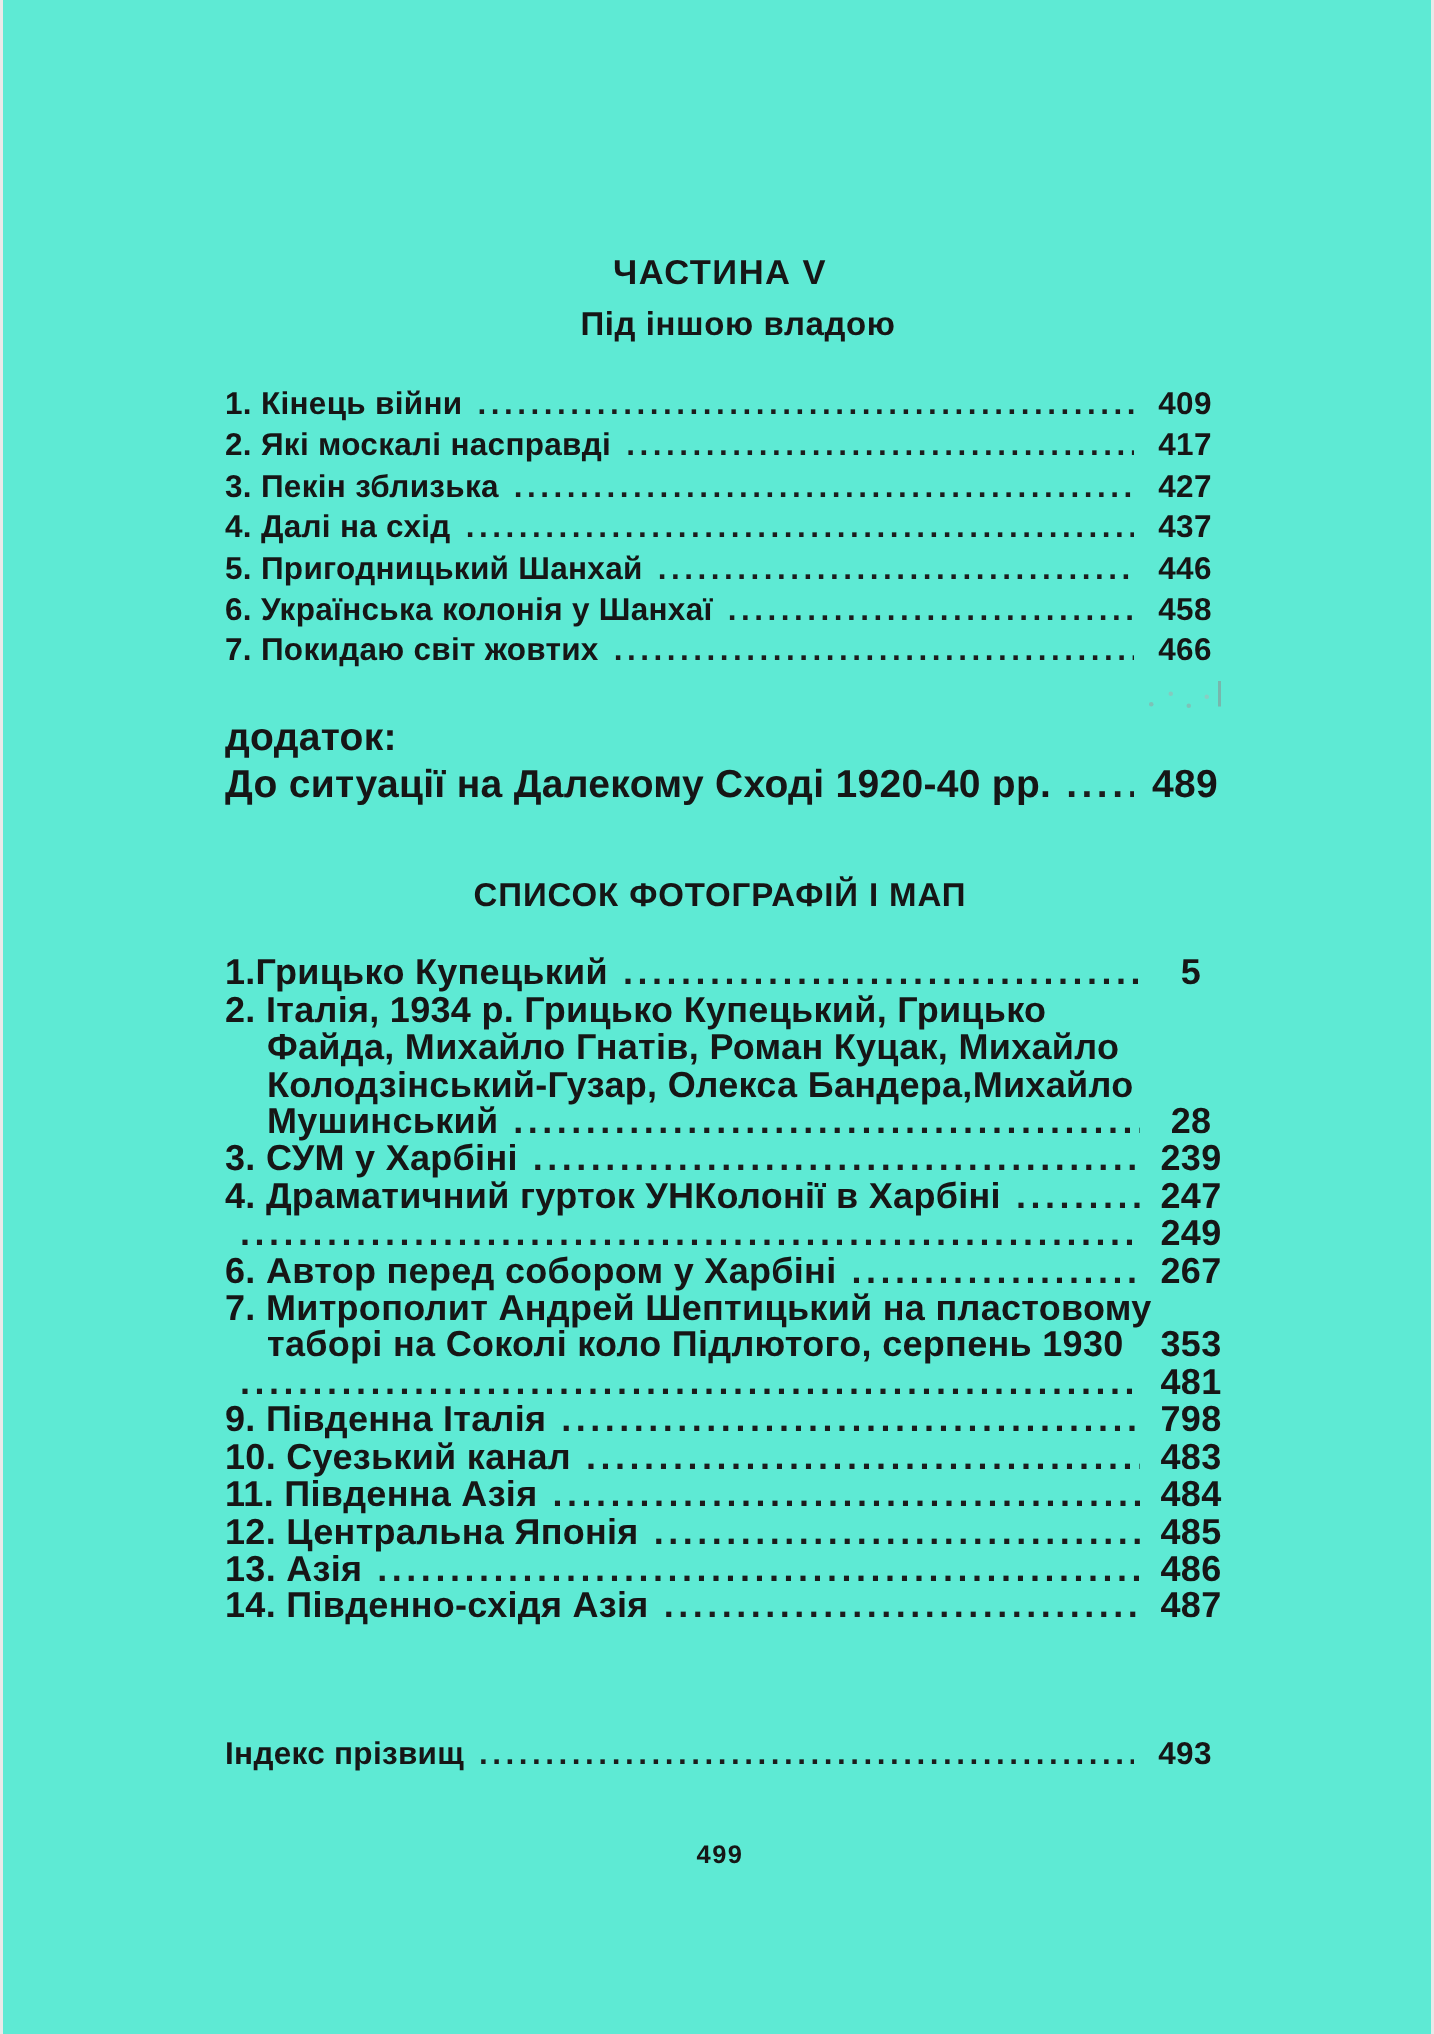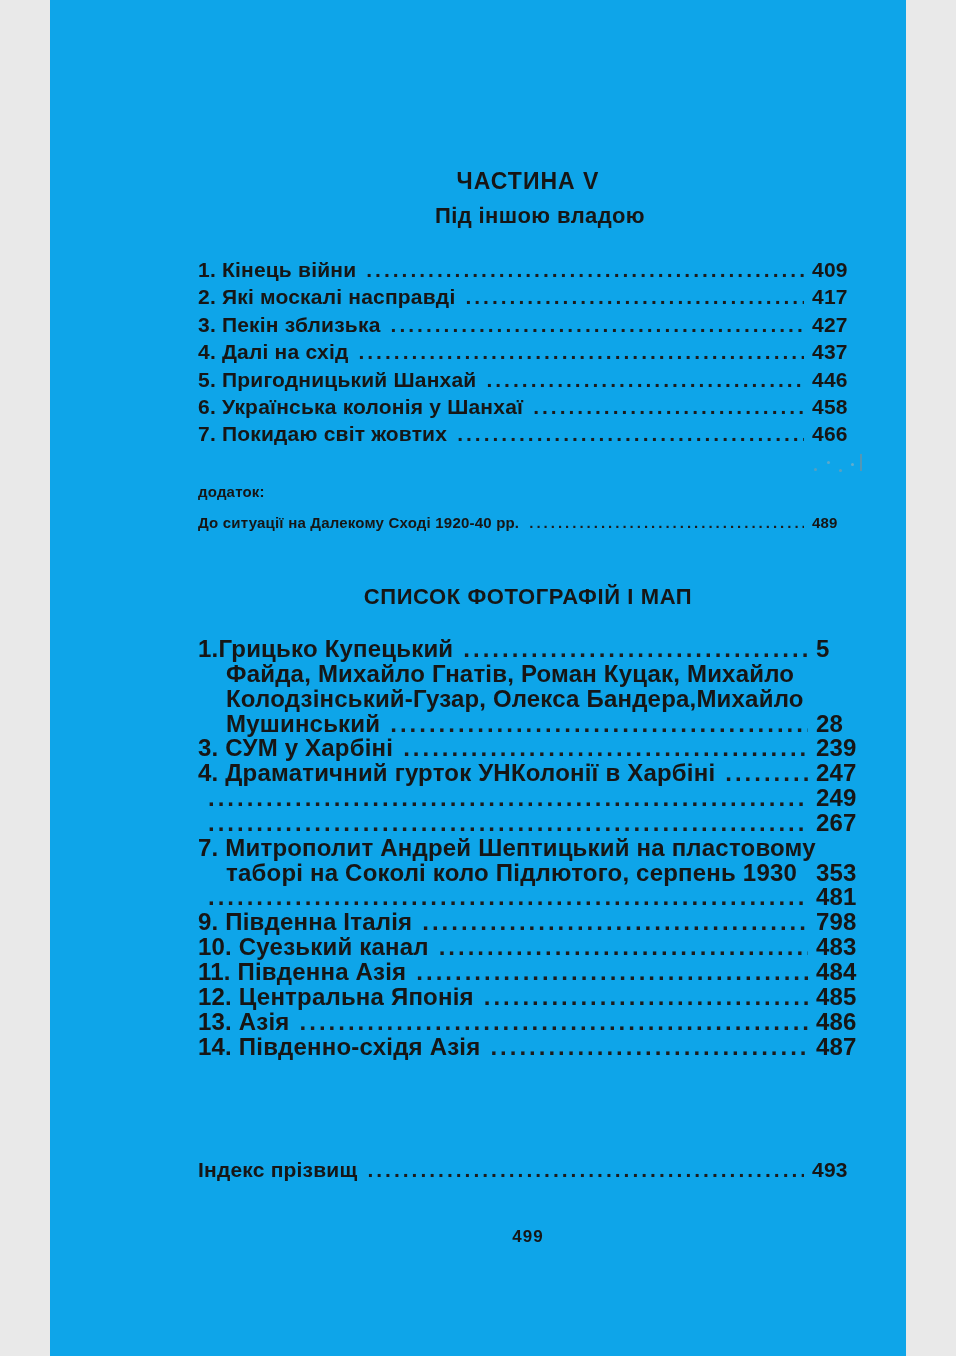--- a/index.html
+++ b/index.html
@@ -1,21 +1,21 @@
 <!DOCTYPE html>
 <html><head>
 <meta charset="utf-8">
 <style>
   html, body { margin: 0; padding: 0; background: #e9e9e9; }
   .page {
     position: relative;
-    width: 856px;
+    width: 952px;
     height: 1356px;
     margin: 0 auto;
-    background: #0ea5e9;
+    background: #5eead4;
     color: #161616;
     font-family: "Liberation Sans", sans-serif;
     font-weight: bold;
     letter-spacing: 0.2px;
     overflow: hidden;
   }
   .part-header { position: absolute; top: 168px; left: 0; width: 956px; text-align: center; }
   .part-title { font-size: 23px; letter-spacing: 1px; }
   .part-subtitle { font-size: 22px; margin-top: 8px; letter-spacing: 0.4px; padding-left: 24px; }
 
@@ -23,27 +23,27 @@
   .row { display: flex; align-items: baseline; }
   .lbl { white-space: nowrap; }
   .dots {
     flex: 1;
     overflow: hidden;
     white-space: nowrap;
     letter-spacing: 3px;
     margin: 0 8px 0 10px;
     color: #1c1c1c;
   }
-  .pg { width: 52px; text-align: left; white-space: nowrap; }
+  .pg { width: 52px; text-align: center; white-space: nowrap; }
   .cont { padding-left: 28px; }
 
   .part-toc { top: 256px; font-size: 21px; }
   .part-toc .row { line-height: 27.4px; }
 
-  .addendum { position: absolute; left: 148px; width: 666px; top: 478px; font-size: 15px; }
+  .addendum { position: absolute; left: 148px; width: 666px; top: 478px; font-size: 26px; }
   .addendum-label { line-height: 27px; }
   #addendum-entries { margin-top: 4px; }
   #addendum-entries .row { line-height: 27px; }
 
   .photos-title { position: absolute; top: 584px; left: 0; width: 956px; text-align: center; font-size: 22px; letter-spacing: 0.6px; }
 
   .photos-list { top: 637px; width: 670px; font-size: 24px; }
   .photos-list .row { line-height: 24.85px; }
 
   .index-row { top: 1156px; font-size: 21px; }
@@ -127,20 +127,23 @@
 
   <div class="toc photos-list" id="photo-entries">
       <div class="entry">
         <div class="row">
           <span class="lbl">1.Грицько Купецький</span>
           <span class="dots">........................................................................................................................</span>
           <span class="pg">5</span>
         </div>
       </div>
       <div class="entry">
+        <div class="row">
+          <span class="lbl">2. Італія, 1934 р. Грицько Купецький, Грицько</span>
+        </div>
         <div class="row cont">
           <span class="lbl">Файда, Михайло Гнатів, Роман Куцак, Михайло</span>
         </div>
         <div class="row cont">
           <span class="lbl">Колодзінський-Гузар, Олекса Бандера,Михайло</span>
         </div>
         <div class="row cont">
           <span class="lbl">Мушинський</span>
           <span class="dots">........................................................................................................................</span>
           <span class="pg">28</span>
@@ -161,20 +164,21 @@
         </div>
       </div>
       <div class="entry">
         <div class="row">
           <span class="dots">........................................................................................................................</span>
           <span class="pg">249</span>
         </div>
       </div>
       <div class="entry">
         <div class="row">
+          <span class="lbl">6. Автор перед собором у Харбіні</span>
           <span class="dots">........................................................................................................................</span>
           <span class="pg">267</span>
         </div>
       </div>
       <div class="entry">
         <div class="row">
           <span class="lbl">7. Митрополит Андрей Шептицький на пластовому</span>
         </div>
         <div class="row cont">
           <span class="lbl">таборі на Соколі коло Підлютого, серпень 1930</span>

